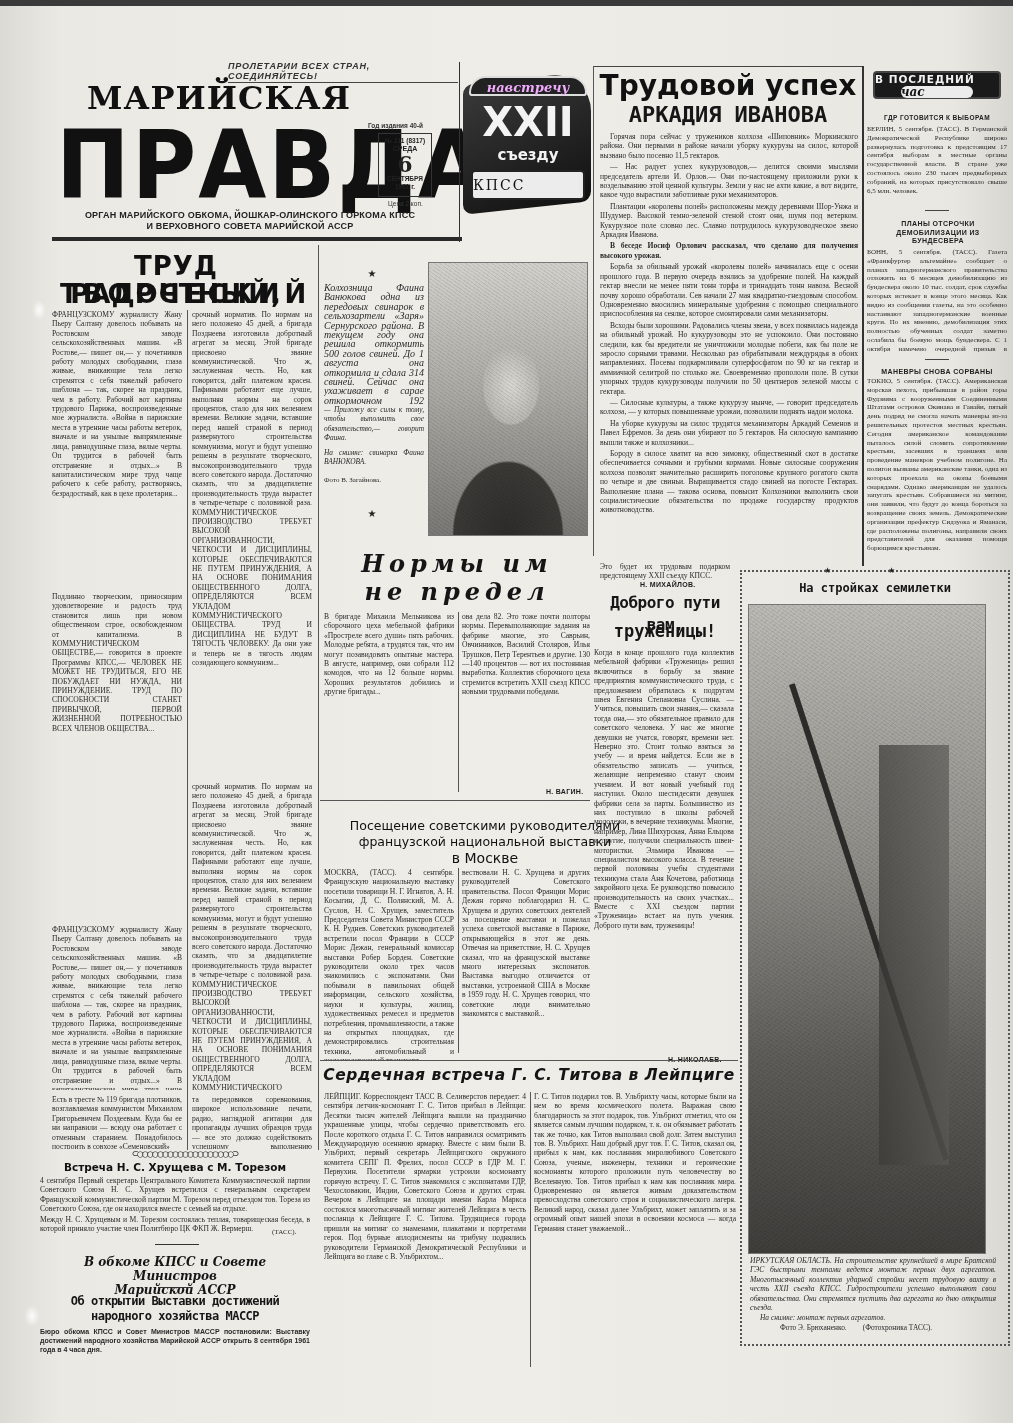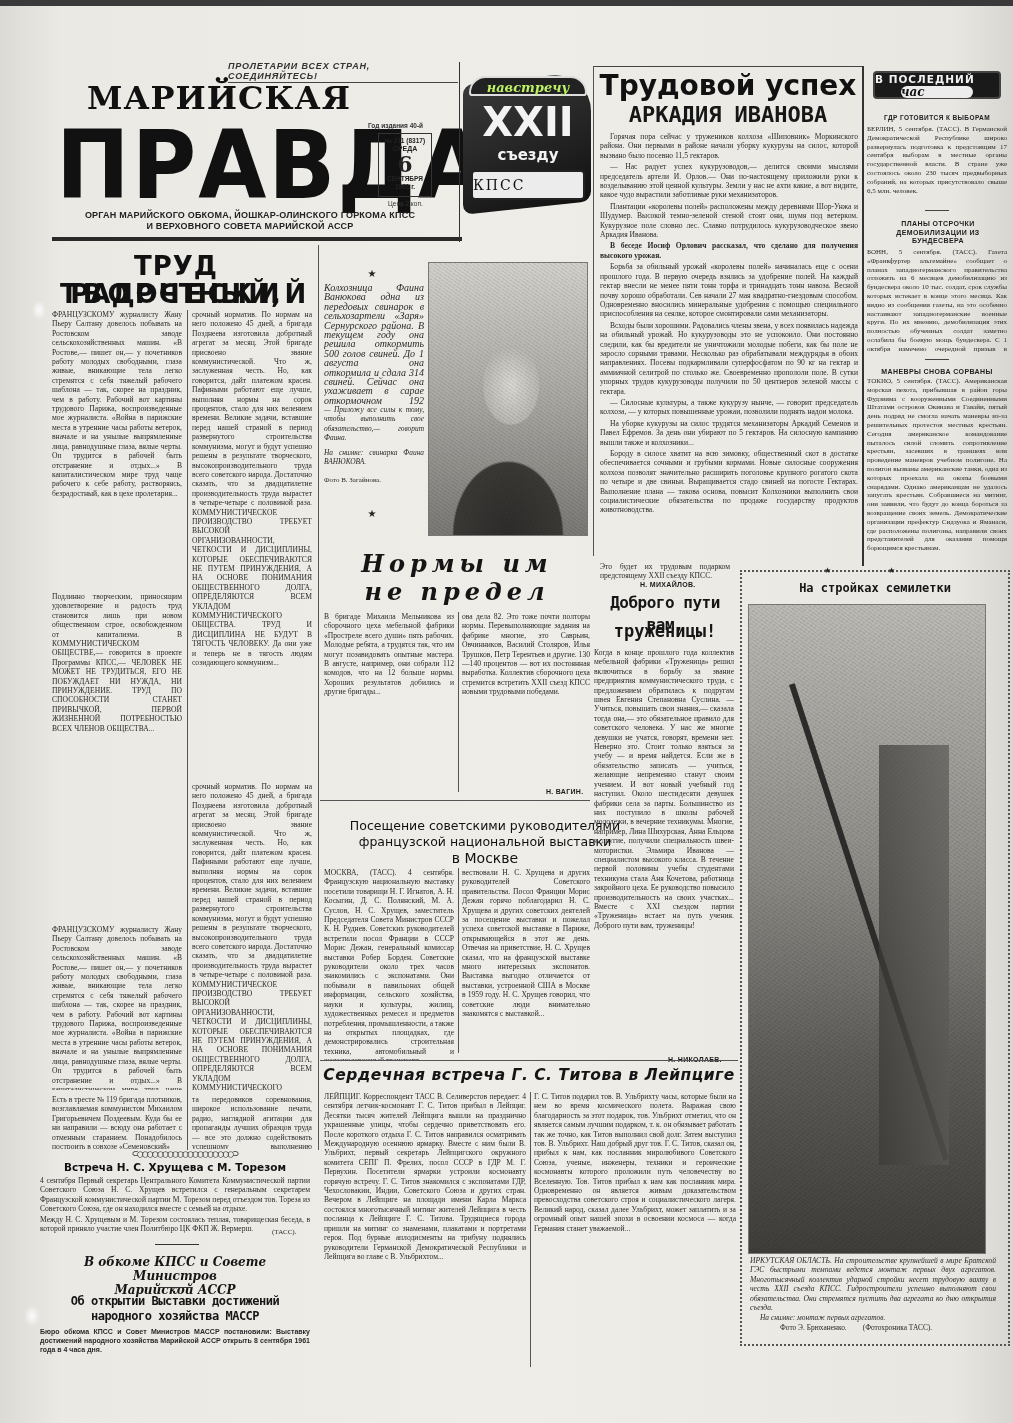--- a/index.html
+++ b/index.html
@@ -30,21 +30,21 @@
   .slogan { font-family: "Liberation Sans", sans-serif; font-style: italic; font-weight: bold; font-size: 9px; letter-spacing: .8px; color: #333; }
   .title1 { font-family: "DejaVu Serif", serif; font-weight: bold; font-size: 32px; letter-spacing: 1px; color: #111; line-height: 48px; margin-left: 17px; }
   .title2 { font-family: "DejaVu Sans", sans-serif; font-weight: bold; font-size: 88px; letter-spacing: 2px; color: #111; line-height: 80px; transform: scaleY(1.08); transform-origin: top left; }
   .issuebox { border: 1px solid #333; text-align: center; font-family: "Liberation Sans", sans-serif; font-weight: bold; color: #222; }
   .organ { font-family: "Liberation Sans", sans-serif; font-weight: bold; font-size: 9px; line-height: 11px; text-align: center; letter-spacing: .2px; color: #222; }
 
   
   .badge {
     border: 1px solid #444; background: #ececec; overflow: hidden;
   }
-  .ribbon { font-family: "DejaVu Serif", serif; font-style: italic; font-weight: bold; color: #bef264; background: #222; text-align: center; border-radius: 30px 30px 6px 6px; }
+  .ribbon { font-family: "DejaVu Serif", serif; font-style: italic; font-weight: bold; color: #f0abfc; background: #222; text-align: center; border-radius: 30px 30px 6px 6px; }
   .bignum { font-family: "DejaVu Sans", sans-serif; font-weight: bold; color: #f3f3f3; text-align: center; }
 
   .head-heavy { font-family: "DejaVu Sans", sans-serif; font-weight: bold; color: #111; text-align: center; }
   .head-cond { font-family: "DejaVu Sans Mono", monospace; font-weight: bold; color: #161616; text-align: center; }
   .head-ital { font-family: "DejaVu Serif", serif; font-style: italic; font-weight: bold; color: #151515; text-align: center; }
 
   .last-hour { background: #1a1a1a; color: #f2f2f2; font-family: "DejaVu Sans", sans-serif; font-weight: bold; border: 2px solid #444; }
   .sub-head { font-family: "Liberation Sans", sans-serif; font-weight: bold; text-align: center; font-size: 8px; line-height: 10px; letter-spacing: .4px; color: #222; }
 
   .photo {

